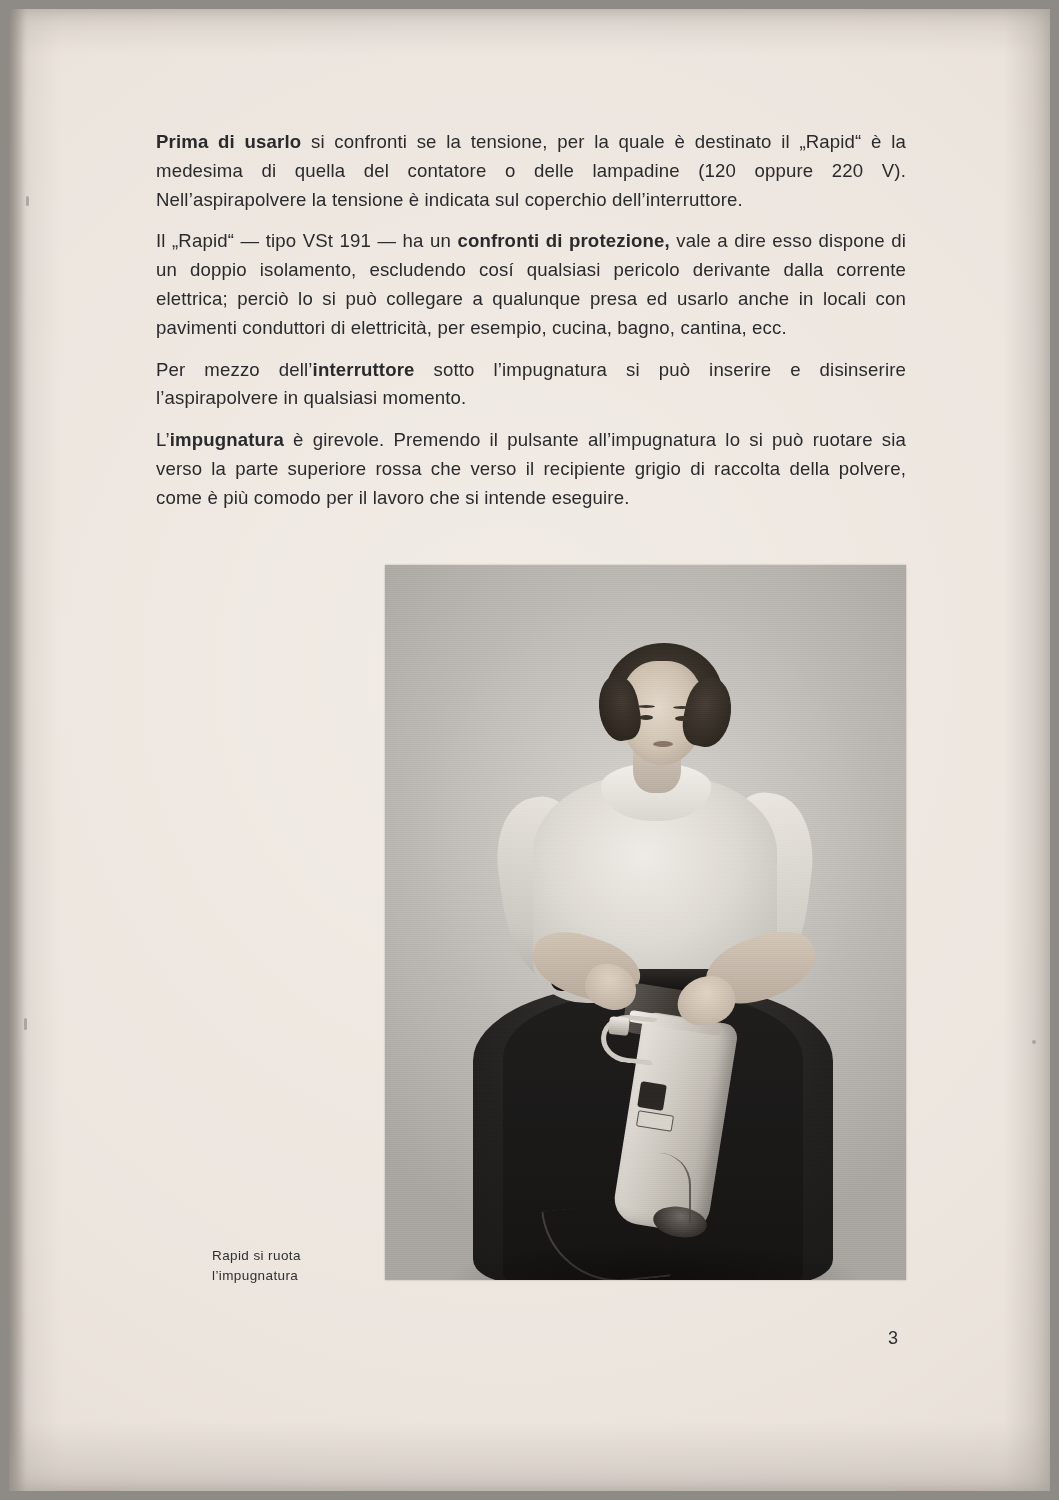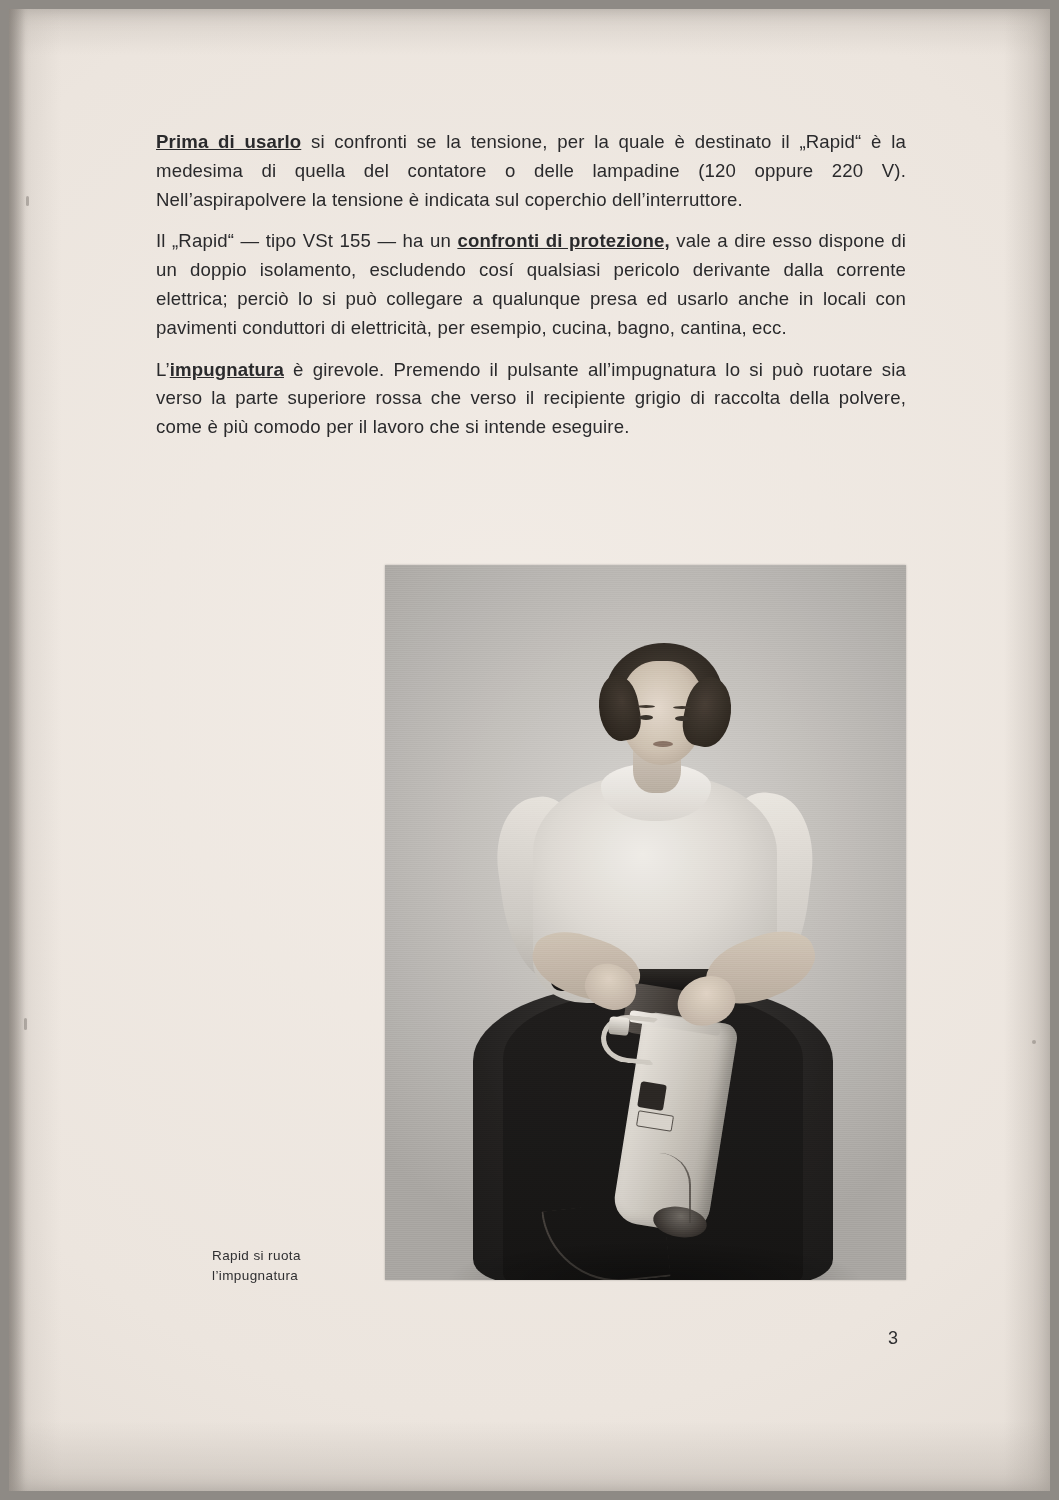--- a/index.html
+++ b/index.html
@@ -78,21 +78,21 @@
     color: #2a2a2c;
     font-size: 18.6px;
     line-height: 28.8px;
     letter-spacing: 0.15px;
   }
   #textblock p {
     margin: 0 0 13px 0;
     text-align: justify;
   }
   #textblock p:last-child { margin-bottom: 16px; }
-  .b { font-weight: bold; text-decoration: underline; }
+  .b { font-weight: bold; }
 
   
   #photo {
     position: absolute;
     left: 385px;
     top: 565px;
     width: 521px;
     height: 715px;
     background: linear-gradient(180deg, #c9c6c2 0%, #bcb9b5 45%, #b2afab 100%);
     overflow: hidden;
@@ -391,21 +391,24 @@
 
   <div class="speck" style="left:1032px;top:1040px;width:4px;height:4px;"></div>
   <div class="speck" style="left:26px;top:196px;width:3px;height:10px;border-radius:2px;"></div>
   <div class="speck" style="left:24px;top:1018px;width:3px;height:12px;border-radius:2px;"></div>
 
   <div id="textblock">
     <p>
       <span class="b">Prima di usarlo</span><span> si confronti se la tensione, per la quale è destinato il „Rapid“ è la medesima di  quella del contatore o delle lampadine (120 oppure 220 V). Nell’aspirapolvere la tensione è indicata sul coperchio dell’interruttore.</span>
     </p>
     <p>
-      <span>Il „Rapid“ — tipo VSt 155 — ha un </span><span class="b">confronti di protezione,</span><span> vale a dire esso dispone di un doppio isolamento, escludendo cosí qualsiasi pericolo derivante dalla corrente elettrica; perciò lo si può collegare a qualunque presa ed usarlo anche in locali con pavimenti conduttori di elettricità, per esempio, cucina, bagno, cantina, ecc.</span>
+      <span>Il „Rapid“ — tipo VSt 191 — ha un </span><span class="b">confronti di protezione,</span><span> vale a dire esso dispone di un doppio isolamento, escludendo cosí qualsiasi pericolo derivante dalla corrente elettrica; perciò lo si può collegare a qualunque presa ed usarlo anche in locali con pavimenti conduttori di elettricità, per esempio, cucina, bagno, cantina, ecc.</span>
+    </p>
+    <p>
+      <span>Per mezzo dell’</span><span class="b">interruttore</span><span> sotto l’impugnatura si può inserire e disinserire l’aspirapolvere in qualsiasi momento.</span>
     </p>
     <p>
       <span>L’</span><span class="b">impugnatura</span><span> è girevole. Premendo il pulsante all’impugnatura lo si può ruotare sia verso la parte superiore rossa che verso il recipiente grigio di raccolta della polvere, come è più comodo per il lavoro che si intende eseguire.</span>
     </p>
   </div>
 
   <div id="photo">
     <div class="bg-vig"></div>
 
     <div class="skirt"></div>

